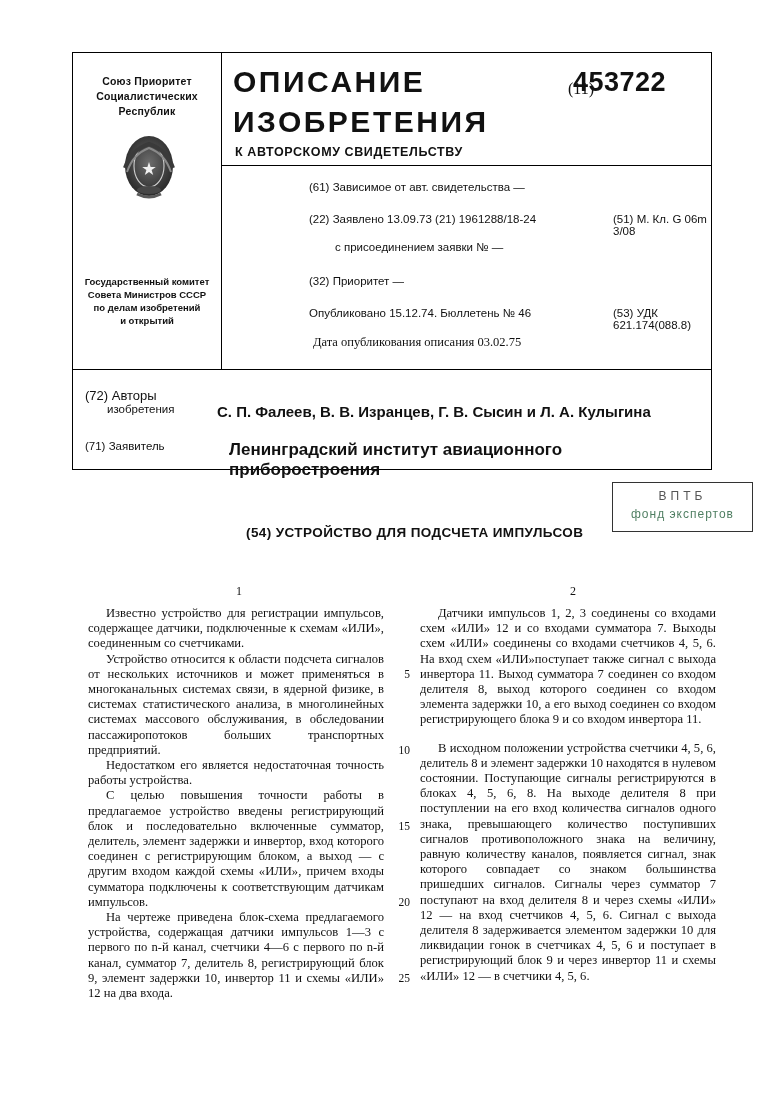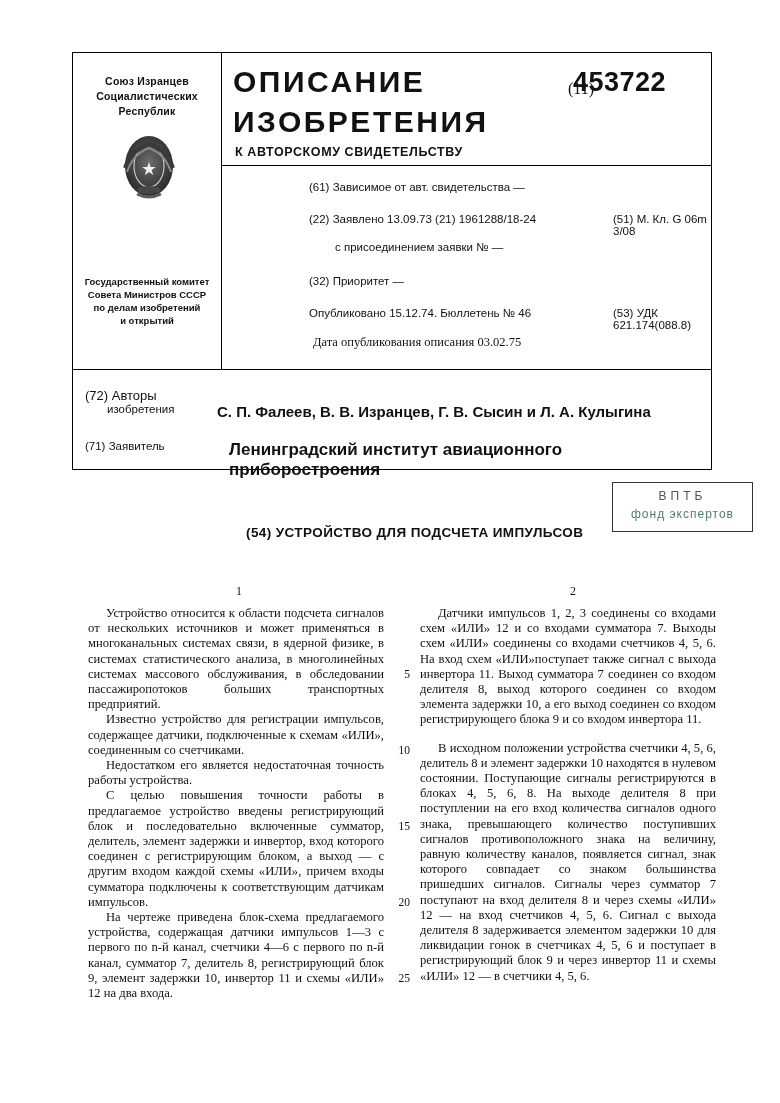--- a/index.html
+++ b/index.html
@@ -285,21 +285,21 @@
 </head>
 <body>
 
 <div class="page">
 
   <div class="header">
     <div class="header-inner">
       <div class="vline"></div>
       <div class="hline"></div>
 
-      <div class="soviet-line sl1">Союз Изранцев</div>
+      <div class="soviet-line sl1">Союз Приоритет</div>
       <div class="soviet-line sl2">Социалистических</div>
       <div class="soviet-line sl3">Республик</div>
 
       <div class="emblem">
         <svg width="64" height="72" viewBox="0 0 64 72">
           <defs>
             <radialGradient id="g1" cx="50%" cy="45%" r="55%">
               <stop offset="0%" stop-color="#6d6d6d"></stop>
               <stop offset="100%" stop-color="#2a2a2a"></stop>
             </radialGradient>
@@ -348,22 +348,22 @@
     <div class="stamp-l1">ВПТБ</div>
     <div class="stamp-l2">фонд экспертов</div>
   </div>
 
   <div class="inv-title">(54) УСТРОЙСТВО ДЛЯ ПОДСЧЕТА ИМПУЛЬСОВ</div>
 
   <div class="colnum colnum1">1</div>
   <div class="colnum colnum2">2</div>
 
   <div class="col col-left">
+    <p>Известно устройство для регистрации импульсов, содержащее датчики, подключенные к схемам «ИЛИ», соединенным со счетчиками.</p>
     <p>Устройство относится к области подсчета сигналов от нескольких источников и может применяться в многоканальных системах связи, в ядерной физике, в системах статистического анализа, в многолинейных системах массового обслуживания, в обследовании пассажиропотоков больших транспортных предприятий.</p>
-    <p>Известно устройство для регистрации импульсов, содержащее датчики, подключенные к схемам «ИЛИ», соединенным со счетчиками.</p>
     <p>Недостатком его является недостаточная точность работы устройства.</p>
     <p>С целью повышения точности работы в предлагаемое устройство введены регистрирующий блок и последовательно включенные сумматор, делитель, элемент задержки и инвертор, вход которого соединен с регистрирующим блоком, а выход — с другим входом каждой схемы «ИЛИ», причем входы сумматора подключены к соответствующим датчикам импульсов.</p>
     <p>На чертеже приведена блок-схема предлагаемого устройства, содержащая датчики импульсов 1—3 с первого по n-й канал, счетчики 4—6 с первого по n-й канал, сумматор 7, делитель 8, регистрирующий блок 9, элемент задержки 10, инвертор 11 и схемы «ИЛИ» 12 на два входа.</p>
   </div>
 
   <div class="linenums">
     <div style="height:60.8px"></div>
     <div>5</div>
     <div style="height:60.8px"></div>
     <div>10</div>

